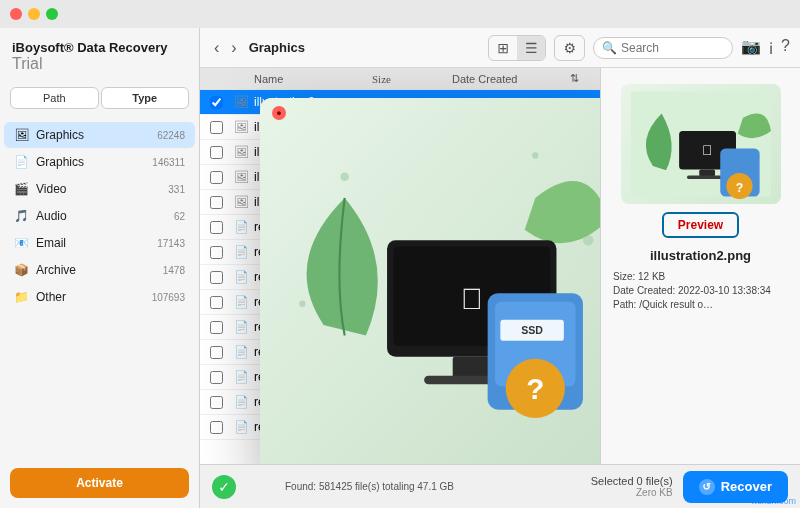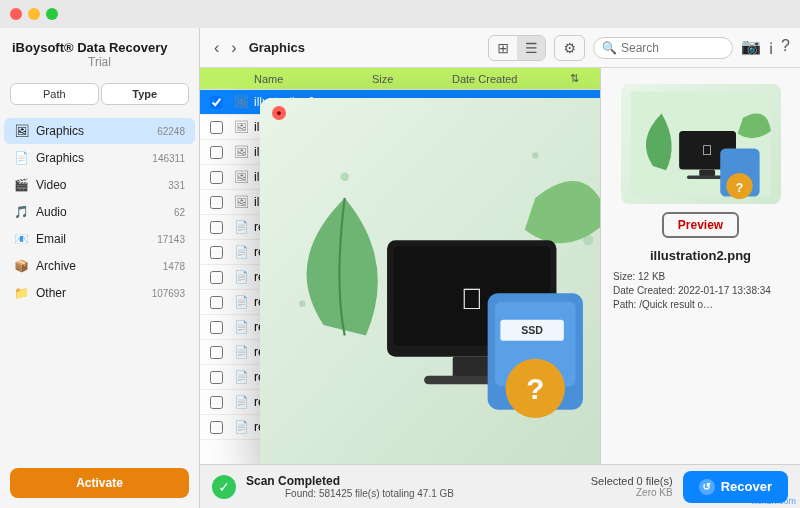--- a/index.html
+++ b/index.html
@@ -49,23 +49,22 @@
     }
     .sidebar-header {
       padding: 12px 12px 6px;
     }
     .sidebar-app-name {
       font-size: 13px;
       font-weight: 700;
       color: #1a1a1a;
     }
     .sidebar-trial {
-      font-size: 12px;
+      font-size: 16px;
       color: #888;
-      text-align: center;
     }
     .sidebar-tabs {
       display: flex;
       margin: 8px 10px;
       gap: 2px;
     }
     .sidebar-tab {
       flex: 1;
       padding: 4px 0;
       text-align: center;
@@ -219,28 +218,28 @@
     .file-list-container {
       flex: 1;
       overflow: hidden;
       position: relative;
     }
     .file-list-header {
       display: flex;
       align-items: center;
       padding: 4px 10px;
       border-bottom: 1px solid #e0e0e0;
-      background: #bef264;
+      background: #e5e5e5;
       font-size: 11px;
       color: #555;
     }
     .col-check { width: 24px; }
     .col-type-icon { width: 20px; }
     .col-name { flex: 1; }
-    .col-size { width: 80px; }
+    .col-size { width: 80px; font-family: Liberation Serif, serif; }
     .col-date { flex: 1; }
     .col-arrow { width: 20px; }
 
     .file-list {
       overflow-y: auto;
       height: calc(100% - 28px);
     }
     .file-row {
       display: flex;
       align-items: center;
@@ -280,21 +279,21 @@
       justify-content: center;
       position: relative;
       overflow: hidden;
       margin-bottom: 8px;
     }
     .preview-thumb svg {
       width: 140px;
       height: 110px;
     }
     .preview-btn {
-      border: 2px solid #737373;
+      border: 2px solid #0369a1;
       border-radius: 6px;
       padding: 4px 14px;
       background: transparent;
       color: #cc0000;
       font-size: 12px;
       font-weight: 600;
       cursor: pointer;
       margin-bottom: 10px;
     }
     .file-info-name {
@@ -717,29 +716,28 @@
 
             <path d="M 128 30 Q 155 15 160 45 Q 140 60 122 48 Z" fill="#72bb6a"></path>
           </svg>
         </div>
 
         <button class="preview-btn">Preview</button>
 
         <div class="file-info-name">illustration2.png</div>
 
         <div class="file-info-row">Size:  12 KB</div>
-        <div class="file-info-row">Date Created:  2022-01-17 13:38:34</div>
+        <div class="file-info-row">Date Created:  2022-03-10 13:38:34</div>
         <div class="file-info-row">Path:  /Quick result o…</div>
       </div>
     </div>
 
     <div class="bottom-bar">
       <div class="scan-complete-icon">✓</div>
       <div class="scan-info">
-        <div class="scan-status">Scan Completed</div>
         <div class="scan-detail">Found: 581425 file(s) totaling 47.1 GB</div>
       </div>
       <div class="selected-info">
         <div>Selected 0 file(s)</div>
         <div class="selected-size">Zero KB</div>
       </div>
       <button class="recover-btn">
         <span class="recover-btn-icon">↺</span>
         <span>Recover</span>
       </button>

